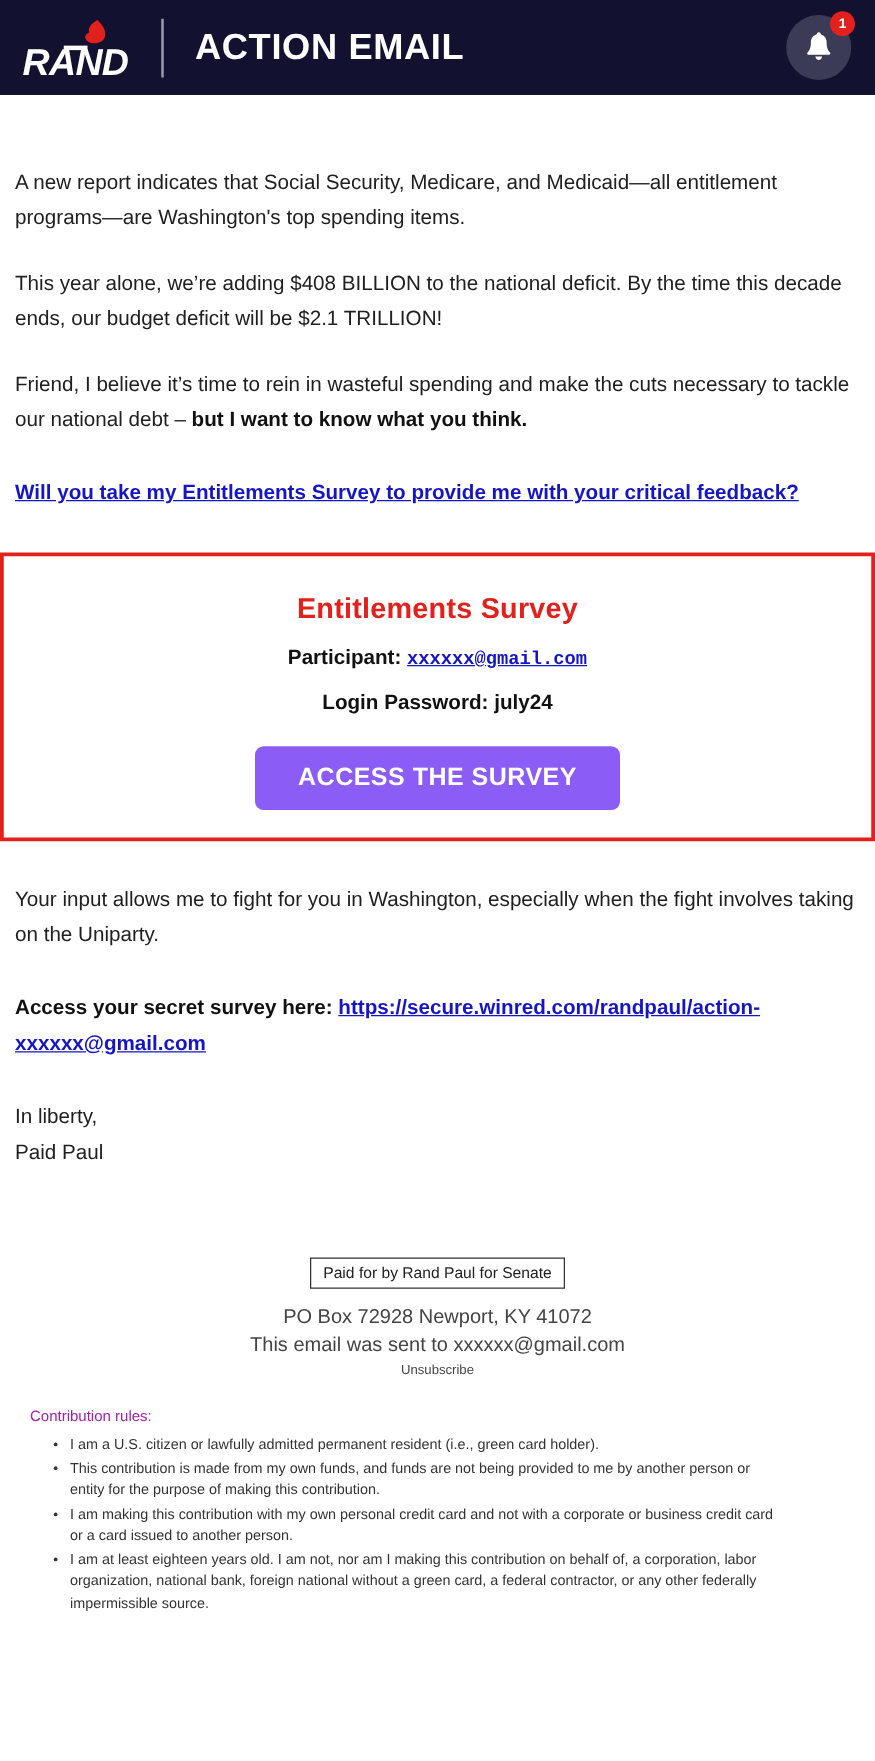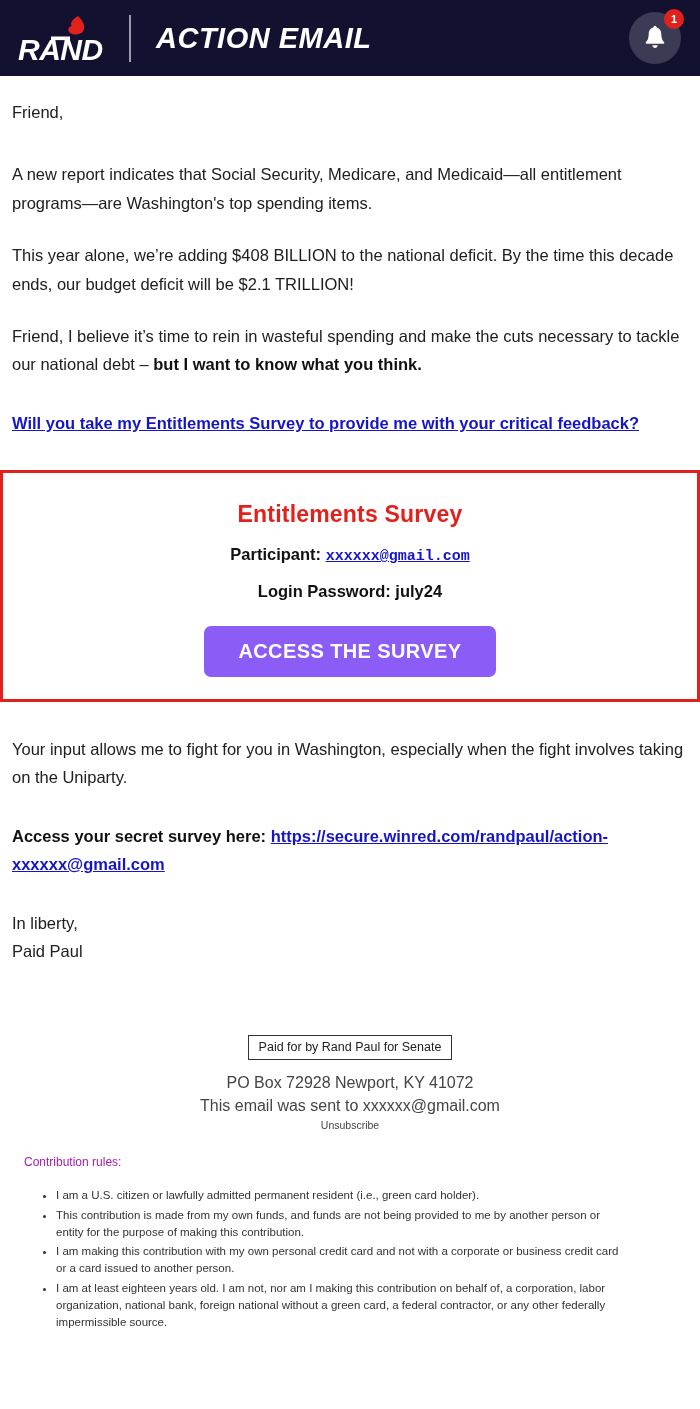--- a/index.html
+++ b/index.html
@@ -37,21 +37,20 @@
     width: 2px;
     height: 47px;
     background: #9a9ab0;
     margin-left: 13px;
     margin-right: 0;
     flex: 0 0 auto;
   }
   .action-title {
     color: #ffffff;
     font-family: "Liberation Sans Narrow", "Liberation Sans", sans-serif;
-    font-style: italic;
     font-weight: bold;
     font-size: 29px;
     letter-spacing: 0.5px;
     margin-left: 25px;
     white-space: nowrap;
   }
   .bell-wrap {
     position: absolute;
     right: 19px;
     top: 12px;
@@ -181,21 +180,21 @@
   }
 
   .rules-head {
     font-size: 12px;
     color: #a21caf;
     margin-top: 22px;
     padding-left: 12px;
     text-align: left;
   }
   ul.rules {
-    margin: 18px 0 0 0;
+    margin: 8px 0 0 0;
     padding-left: 44px;
     text-align: left;
   }
   ul.rules li {
     font-size: 11.5px;
     line-height: 1.5;
     color: #333333;
     margin-bottom: 2px;
     padding-right: 58px;
   }
@@ -236,21 +235,20 @@
       </svg>
     </div>
     <div class="bell-badge">1</div>
   </div>
 </div>
 
 <div class="body-wrap">
 
   <div class="top-pad"></div>
 
-  <p class="para">Friend,</p>
 
   <div class="spacer-34"></div>
 
   <p class="para">A new report indicates that Social Security, Medicare, and Medicaid—all entitlement programs—are Washington's top spending items.</p>
 
   <div class="spacer-24"></div>
 
   <p class="para">This year alone, we’re adding $408 BILLION to the national deficit. By the time this decade ends, our budget deficit will be $2.1 TRILLION!</p>
 
   <div class="spacer-24"></div>

